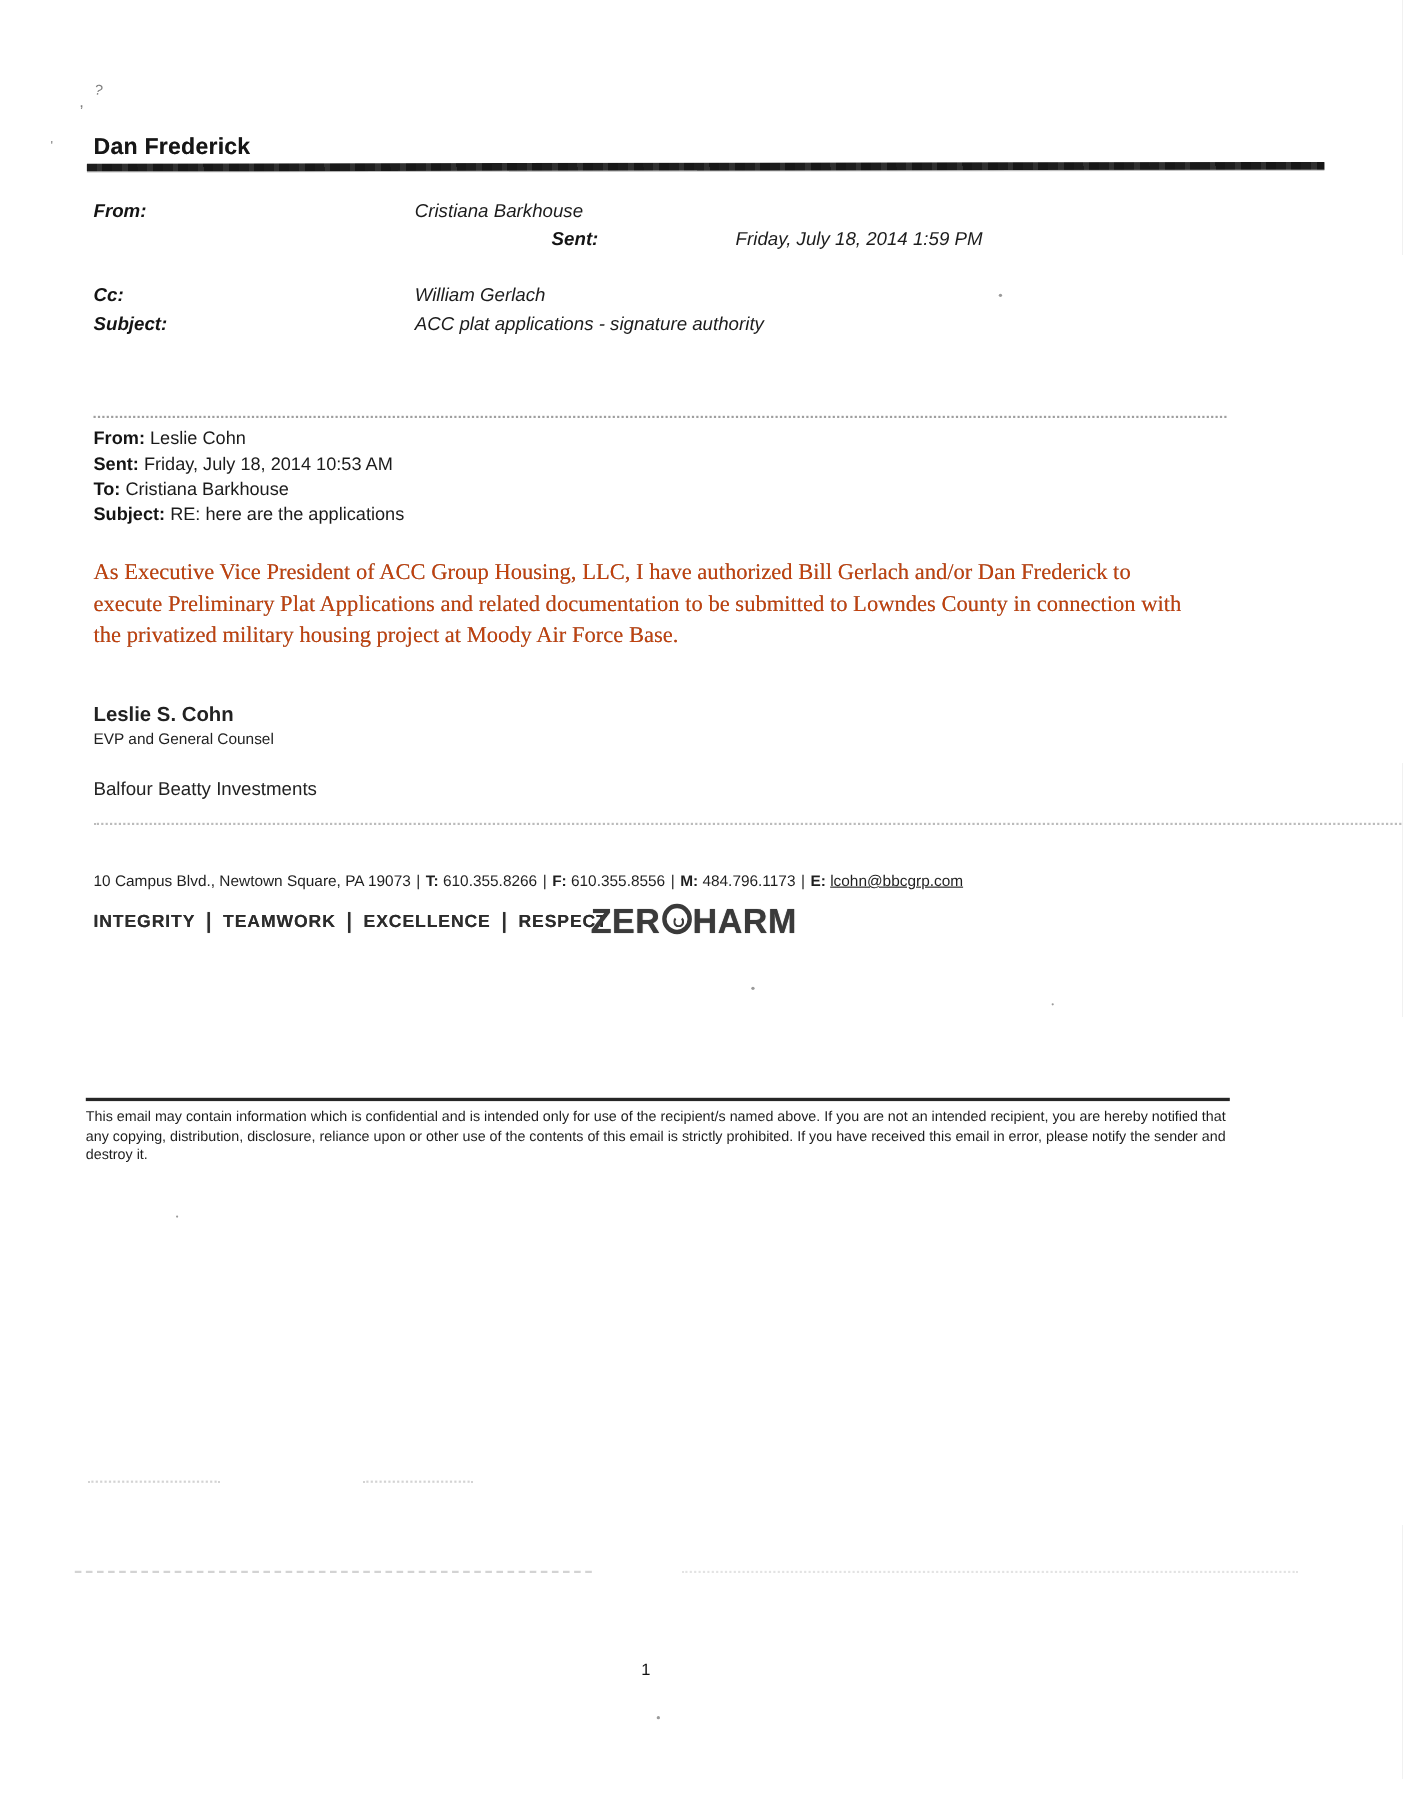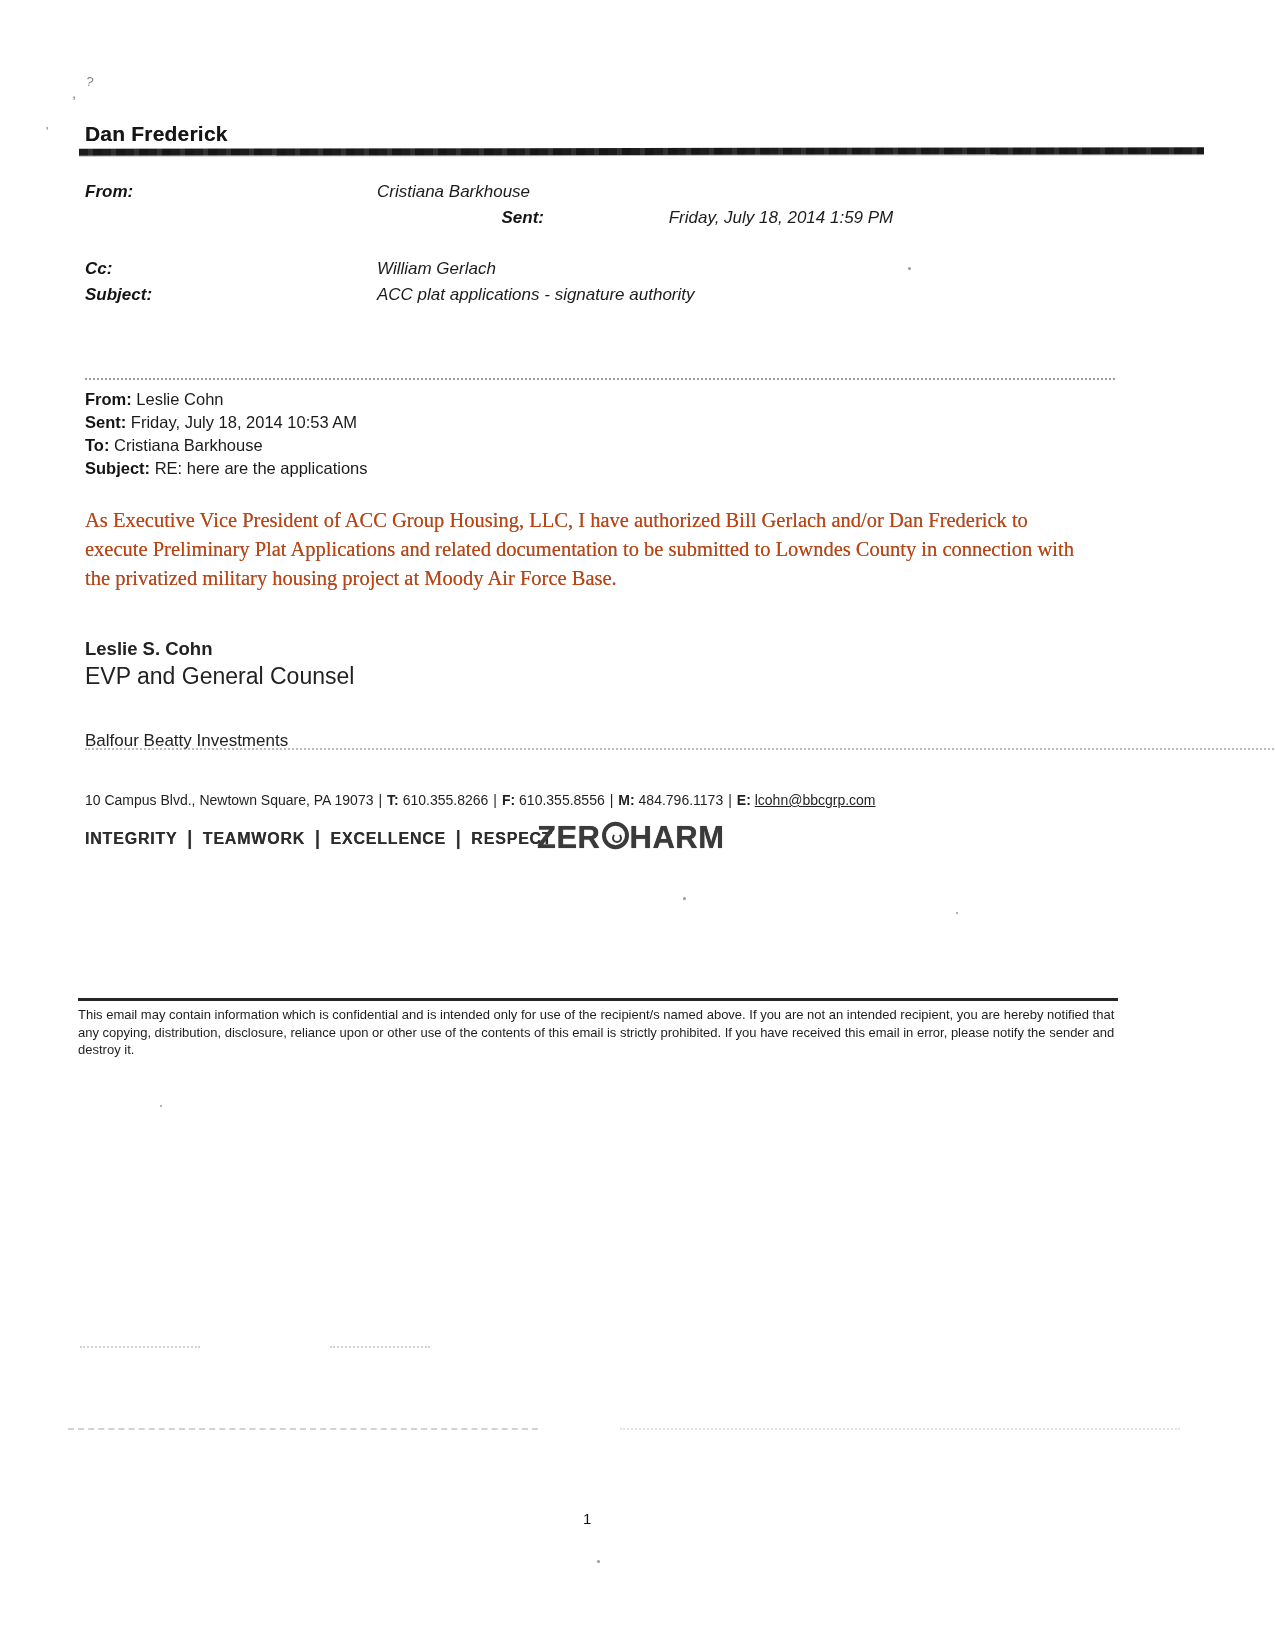--- a/index.html
+++ b/index.html
@@ -49,22 +49,22 @@
   .body-par {
     font-family: "Liberation Serif", serif;
     font-size: 20.5px;
     line-height: 29px;
     color: #c2410c;
     text-shadow: 0 0 .4px rgba(0,0,0,.45);
   }
 
   
   .sig-name { font-size: 18.5px; font-weight: bold; color: #222; }
-  .sig-title { font-size: 23px; color: #222; }
-  .sig-company { font-size: 17px; color: #222; margin-top: 23px; }
+  .sig-title { font-size: 14px; color: #222; }
+  .sig-company { font-size: 17px; color: #222; }
 
   
   .contact { font-size: 14px; color: #1f1f1f; white-space: nowrap; }
   .contact b { font-weight: bold; }
   .contact .sep { padding: 0 5px; }
   .email-link { text-decoration: underline; }
 
   
   .values { font-size: 16px; font-weight: bold; letter-spacing: .8px; color: #2c2c2c;
             text-shadow: 0 0 .6px rgba(40,40,40,.8); white-space: nowrap; }

